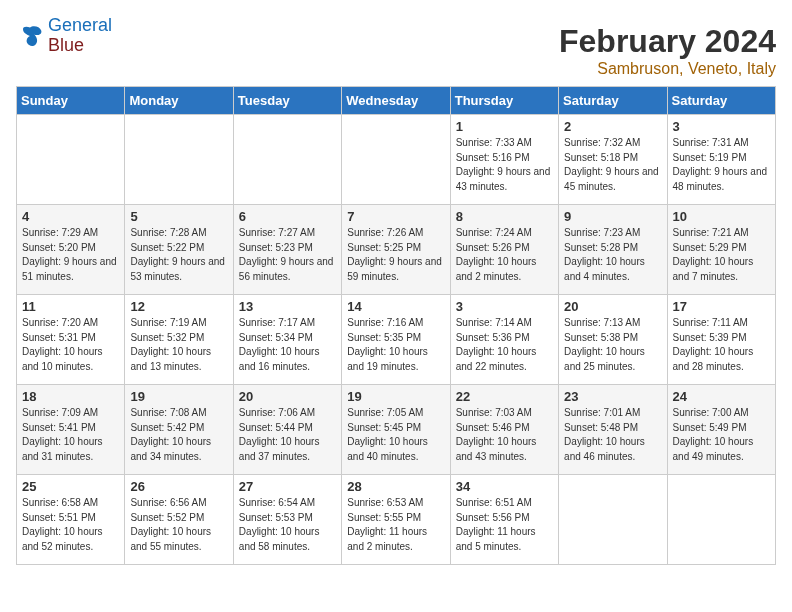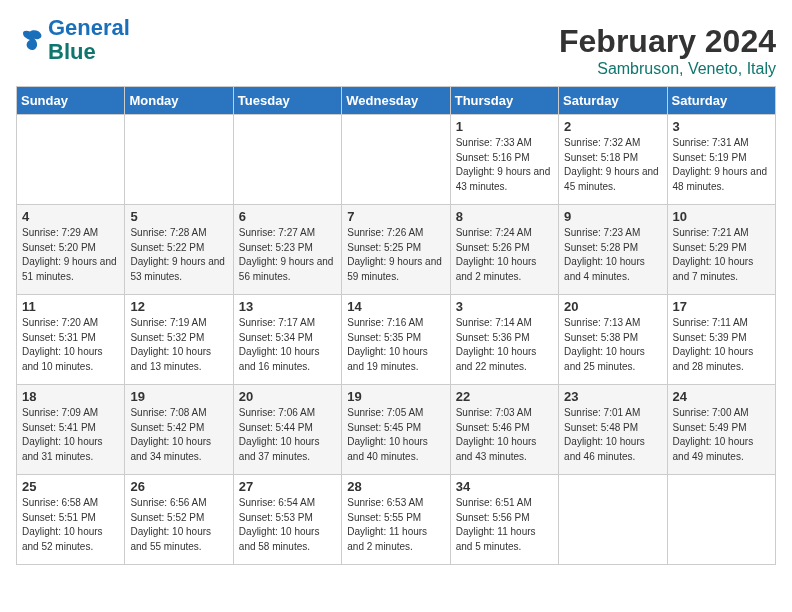--- a/index.html
+++ b/index.html
@@ -15,22 +15,22 @@
       justify-content: space-between;
       align-items: flex-start;
       margin-bottom: 8px;
     }
     .logo {
       display: flex;
       align-items: center;
       gap: 4px;
     }
     .logo-text {
-      font-size: 22px;
-      font-weight: bold;
+      font-size: 18px;
+      font-weight: normal;
       color: #333;
       line-height: 1.1;
     }
     .logo-text span {
       color: #1a6fba;
     }
     .logo-bird {
       width: 28px;
       height: 28px;
     }
@@ -38,21 +38,21 @@
       text-align: right;
     }
     .main-title {
       font-size: 32px;
       font-weight: bold;
       color: #333;
       margin-top: 7px;
     }
     .subtitle {
       font-size: 16px;
-      color: #0f766e;
+      color: #a16207;
     }
     table {
       width: 100%;
       border-collapse: collapse;
       table-layout: fixed;
     }
     th {
       background-color: #2b74c0;
       color: #fff;
       font-size: 13px;
@@ -96,21 +96,21 @@
 <body>
 
 <div class="header">
   <div class="logo">
     <svg class="logo-bird" viewBox="0 0 40 40" xmlns="http://www.w3.org/2000/svg">
       <path d="M20 8 C24 4, 34 6, 36 12 C38 18, 30 20, 26 18 C30 22, 32 28, 28 32 C24 36, 18 34, 16 30 C14 26, 16 22, 20 20 C16 18, 10 16, 10 10 C10 6, 16 6, 20 8Z" fill="#1a6fba"></path>
     </svg>
     <div>
       <div class="logo-text">
         <span>General</span><br>
-        <span style="color:#0f766e;">Blue</span>
+        <span style="color:#7f1d1d;">Blue</span>
       </div>
     </div>
   </div>
   <div class="title-block">
     <div class="main-title">February 2024</div>
     <div class="subtitle">Sambruson, Veneto, Italy</div>
   </div>
 </div>
 
 <table>

